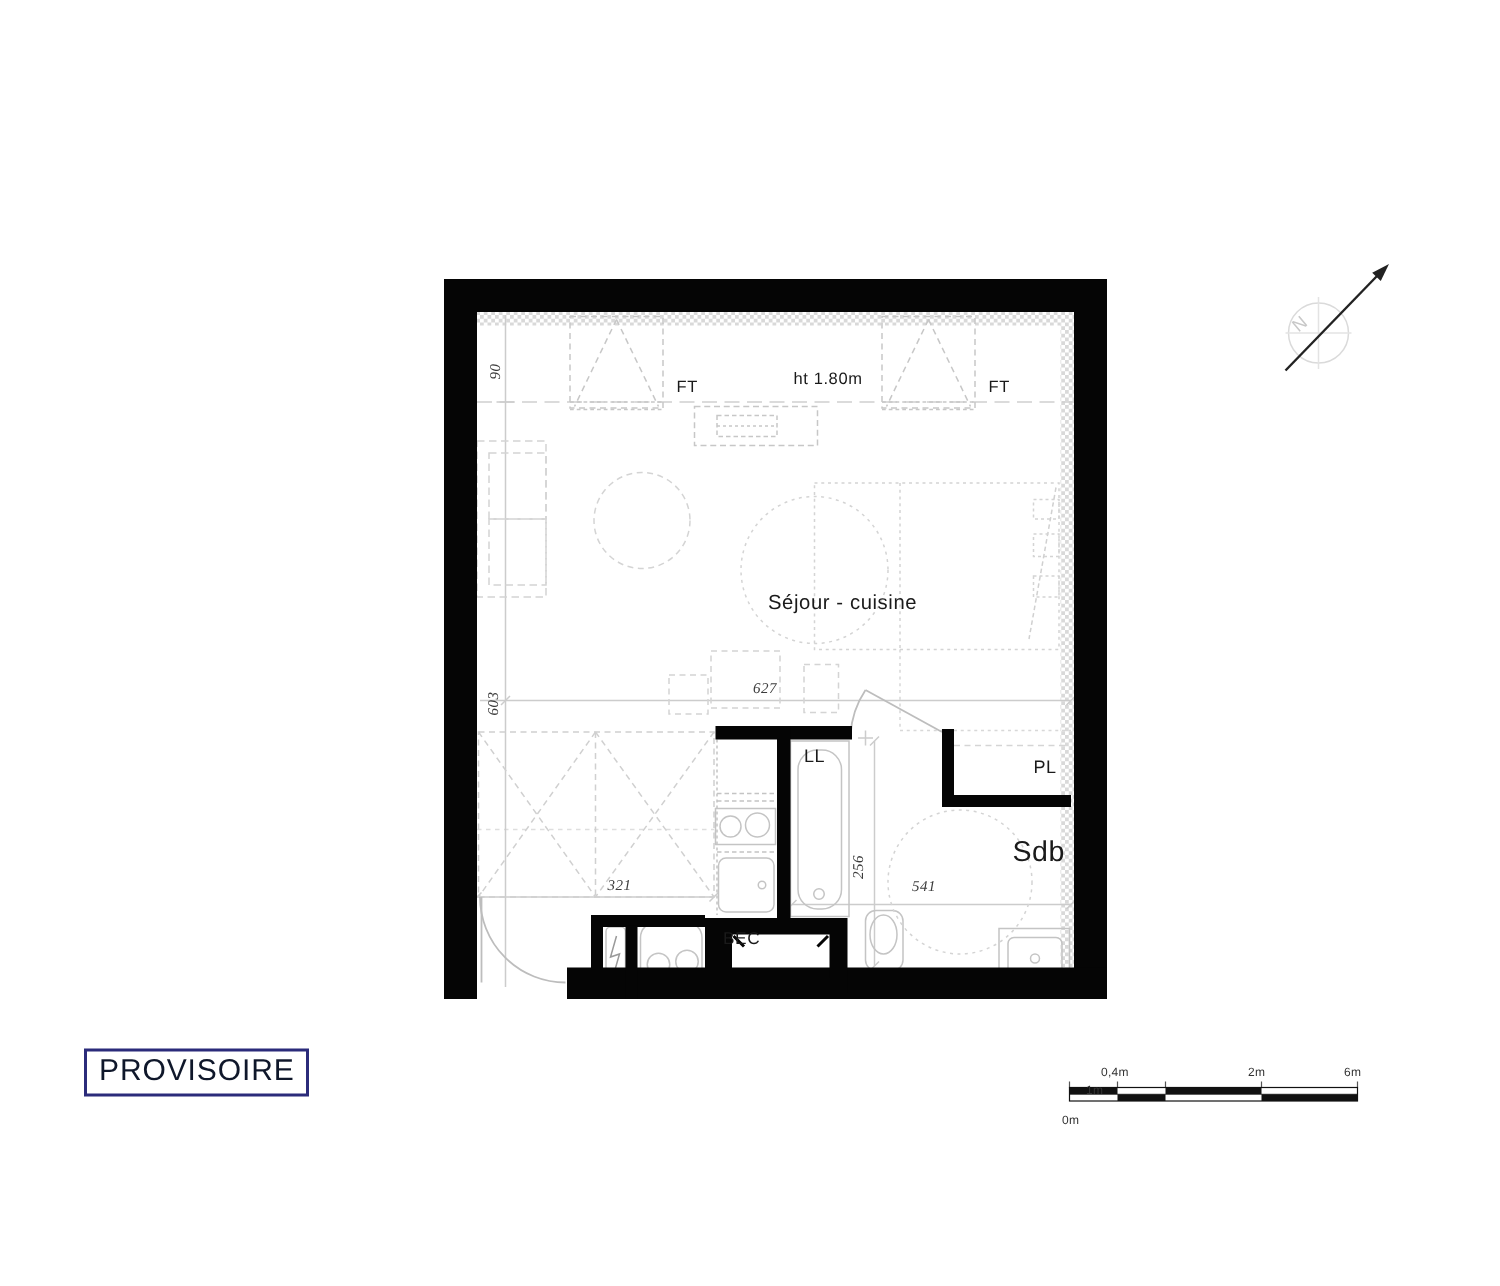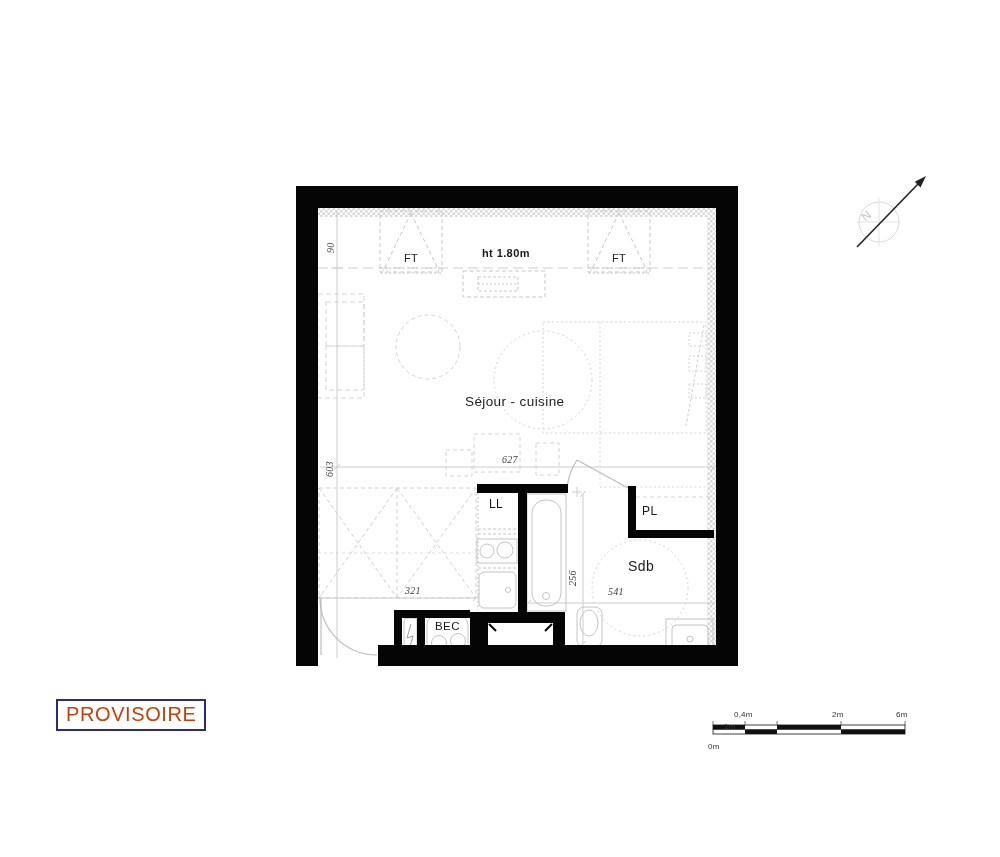--- a/index.html
+++ b/index.html
@@ -1,24 +1,24 @@
 <!DOCTYPE html>
 <html><head>
 <meta charset="utf-8">
 <style>
   html,body{margin:0;padding:0;background:#ffffff;}
   .canvas{position:relative;width:1000px;height:857px;background:#ffffff;overflow:hidden;
           font-family:"Liberation Sans",sans-serif;}
   .plan-svg{position:absolute;left:0;top:0;}
   .lbl{position:absolute;color:#1a1a1a;white-space:nowrap;line-height:1;
-       font-family:"Liberation Sans",sans-serif;letter-spacing:0.4px;}
+       font-family:"Liberation Sans",sans-serif;letter-spacing:0.4px;margin-left:47px;}
   .dim{position:absolute;color:#3c3c3c;white-space:nowrap;line-height:1;
        font-family:"Liberation Serif",serif;font-style:italic;font-size:10px;letter-spacing:0.3px;}
   .rot{transform:rotate(-90deg);transform-origin:0 0;}
-  .stamp{position:absolute;left:56px;top:699px;border:2px solid #2b2b7a;color:#c2410c;
+  .stamp{position:absolute;left:56px;top:699px;border:2px solid #2b2b7a;color:#0f172a;
          background:#fff;font-size:20px;padding:2px 8px 3px 8px;letter-spacing:0.6px;
          font-family:"Liberation Sans",sans-serif;}
   .scalelbl{position:absolute;font-size:8px;color:#333;line-height:1;letter-spacing:0.2px;}
   .north-n{position:absolute;left:862px;top:209px;font-size:12px;color:#c8c8c8;
            transform:rotate(-40deg);}
 </style>
 </head>
 <body>
 
 <div class="canvas">
@@ -156,27 +156,27 @@
       <rect x="713" y="725" width="192" height="9" fill="#ffffff" stroke="#111111" stroke-width="0.8"></rect>
       <path d="M713 729.5 H905" stroke="#111111" stroke-width="0.5"></path>
       <rect x="713" y="725" width="32" height="4.5" fill="#111111"></rect>
       <rect x="777" y="725" width="64" height="4.5" fill="#111111"></rect>
       <rect x="745" y="729.5" width="32" height="4.5" fill="#111111"></rect>
       <rect x="841" y="729.5" width="64" height="4.5" fill="#111111"></rect>
     </g>
   </svg>
 
   <div class="lbl" style="left:465px;top:395px;font-size:13.5px;">Séjour - cuisine</div>
-  <div class="lbl" style="left:628px;top:559px;font-size:14px;">Sdb</div>
+  <div class="lbl" style="left:628px;top:559px;font-size:19px;">Sdb</div>
   <div class="lbl" style="left:642px;top:505px;font-size:12px;">PL</div>
   <div class="lbl" style="left:489px;top:498px;font-size:12px;">LL</div>
   <div class="lbl" style="left:435px;top:621px;font-size:11.5px;">BEC</div>
   <div class="lbl" style="left:404px;top:253px;font-size:11px;">FT</div>
   <div class="lbl" style="left:612px;top:253px;font-size:11px;">FT</div>
-  <div class="lbl" style="left:482px;top:248px;font-size:11px;font-weight:bold;">ht 1.80m</div>
+  <div class="lbl" style="left:482px;top:248px;font-size:11px;">ht 1.80m</div>
 
   <div class="dim rot" style="left:326px;top:253px;">90</div>
   <div class="dim rot" style="left:325px;top:477px;">603</div>
   <div class="dim" style="left:502px;top:455px;">627</div>
   <div class="dim" style="left:405px;top:586px;">321</div>
   <div class="dim rot" style="left:568px;top:586px;">256</div>
   <div class="dim" style="left:608px;top:587px;">541</div>
 
   <div class="north-n">N</div>
 

